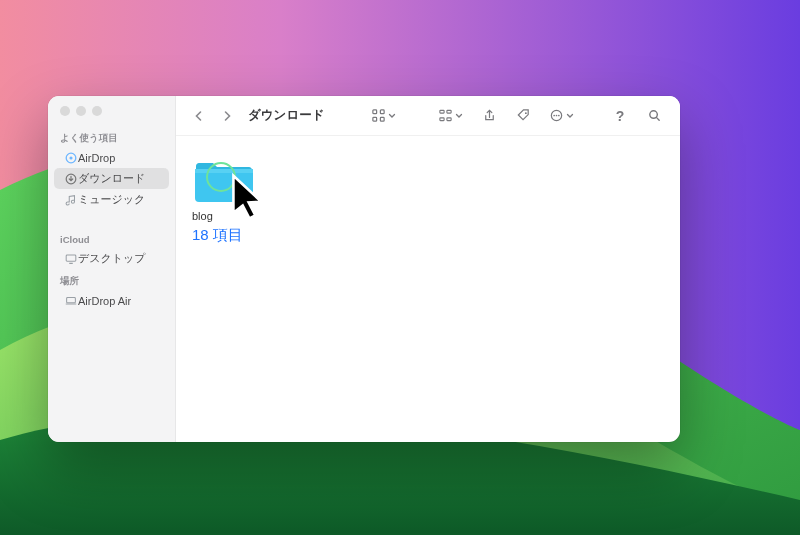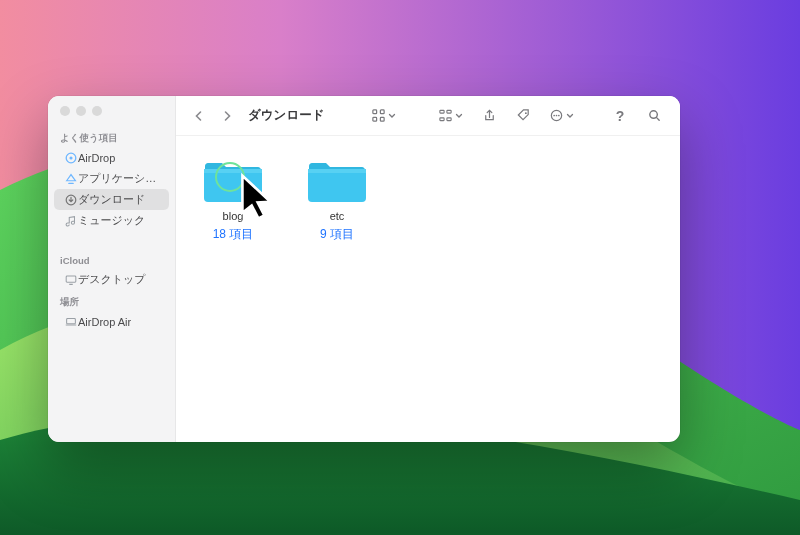--- a/index.html
+++ b/index.html
@@ -76,36 +76,36 @@
   border-radius: 5px; color: #7a7a7e;
 }
 .tool-btn svg { width: 15px; height: 15px; }
 .chev-mini { width: 8px !important; height: 8px !important; }
 
 .content {
   flex: 1; padding: 18px 16px; display: flex; gap: 22px;
   align-items: flex-start;
 }
 .folder {
-  width: 82px; display: flex; flex-direction: column; align-items: center;
+  width: 82px; display: flex; flex-direction: column; 
   gap: 4px; position: relative;
 }
 .folder-icon { width: 64px; height: 52px; position: relative; }
 .folder-icon svg { width: 100%; height: 100%; }
 .circle-mark {
   position: absolute; top: 8px; left: 14px;
   width: 30px; height: 30px; border-radius: 50%;
   border: 2px solid #6fe39a;
   pointer-events: none;
 }
 .cursor {
   position: absolute; top: 18px; left: 28px; width: 14px; height: 14px;
 }
 .folder-name { font-size: 11px; color: #333; }
-.folder-count { font-size: 12px; color: #1e73ff; }
+.folder-count { font-size: 15px; color: #1e73ff; }
 
 </style>
 </head>
 <body>
 
 <div class="wallpaper">
 <svg viewBox="0 0 800 535" preserveAspectRatio="none">
   <defs>
     <linearGradient id="sky" x1="0" y1="0" x2="1" y2="0">
       <stop offset="0" stop-color="#f28da0"></stop>
@@ -145,28 +145,20 @@
 
     <div class="side-item">
       <span class="ic">
           <svg viewBox="0 0 16 16">
             <circle cx="8" cy="8" r="5.5" fill="none" stroke="#6fb7ff" stroke-width="1.5"></circle>
             <circle cx="8" cy="8" r="1.8" fill="#6fb7ff"></circle>
           </svg>
         </span>
       <span class="lbl">AirDrop</span>
     </div>
-    <div class="side-item">
-      <span class="ic">
-          <svg viewBox="0 0 16 16">
-            <path d="M3 10 L8 3 L13 10 Z M5.5 13h5" fill="none" stroke="#6fb7ff" stroke-width="1.4" stroke-linecap="round"></path>
-          </svg>
-        </span>
-      <span class="lbl">アプリケーシ…</span>
-    </div>
     <div class="side-item sel">
       <span class="ic">
           <svg viewBox="0 0 16 16">
             <circle cx="8" cy="8" r="5.5" fill="none" stroke="#777" stroke-width="1.4"></circle>
             <path d="M8 5v5M6 8l2 2 2-2" fill="none" stroke="#777" stroke-width="1.4" stroke-linecap="round"></path>
           </svg>
         </span>
       <span class="lbl">ダウンロード</span>
     </div>
     <div class="side-item">
@@ -282,26 +274,15 @@
           </svg>
           <div class="circle-mark"></div>
           <svg class="cursor" viewBox="0 0 14 14">
               <path d="M2 1l0 10 2.5-2 1.8 3.5 1.6-.8-1.8-3.5 3.4-.2z" fill="#000" stroke="#fff" stroke-width=".7"></path>
             </svg>
         </div>
         <div class="folder-name">blog</div>
         <div class="folder-count">18 項目</div>
       </div>
 
-      <div class="folder">
-        <div class="folder-icon">
-          <svg viewBox="0 0 64 52">
-            <path d="M4 12c0-1.6 1.3-3 3-3h14l4 4h32c1.6 0 3 1.4 3 3v3H4z" fill="#30b7e0"></path>
-            <rect x="3" y="15" width="58" height="33" rx="4" fill="#3fc6f0"></rect>
-            <rect x="3" y="15" width="58" height="4" fill="#57d1f3"></rect>
-          </svg>
-        </div>
-        <div class="folder-name">etc</div>
-        <div class="folder-count">9 項目</div>
-      </div>
     </div>
   </div>
 </div>
 
 </body></html>

